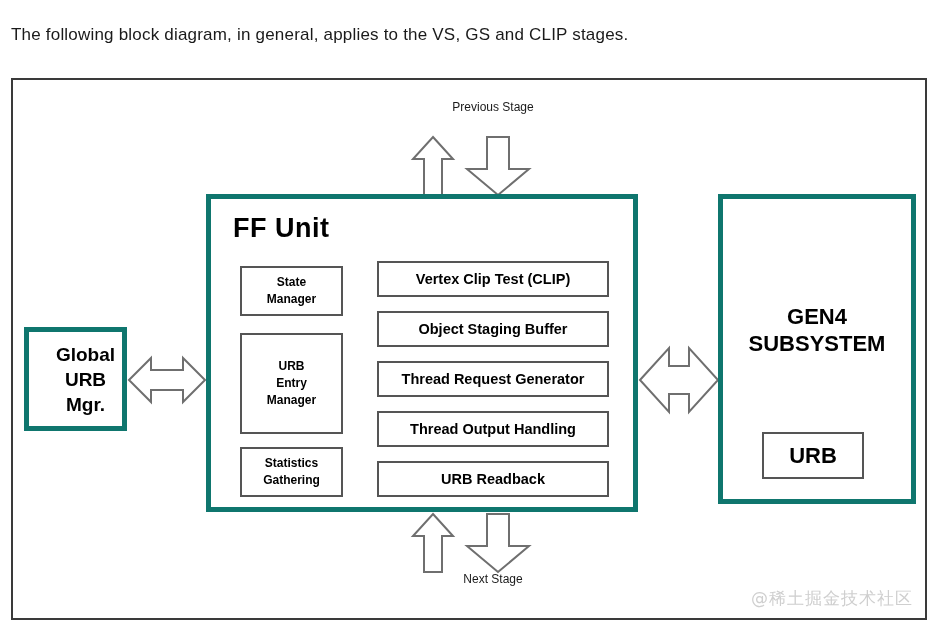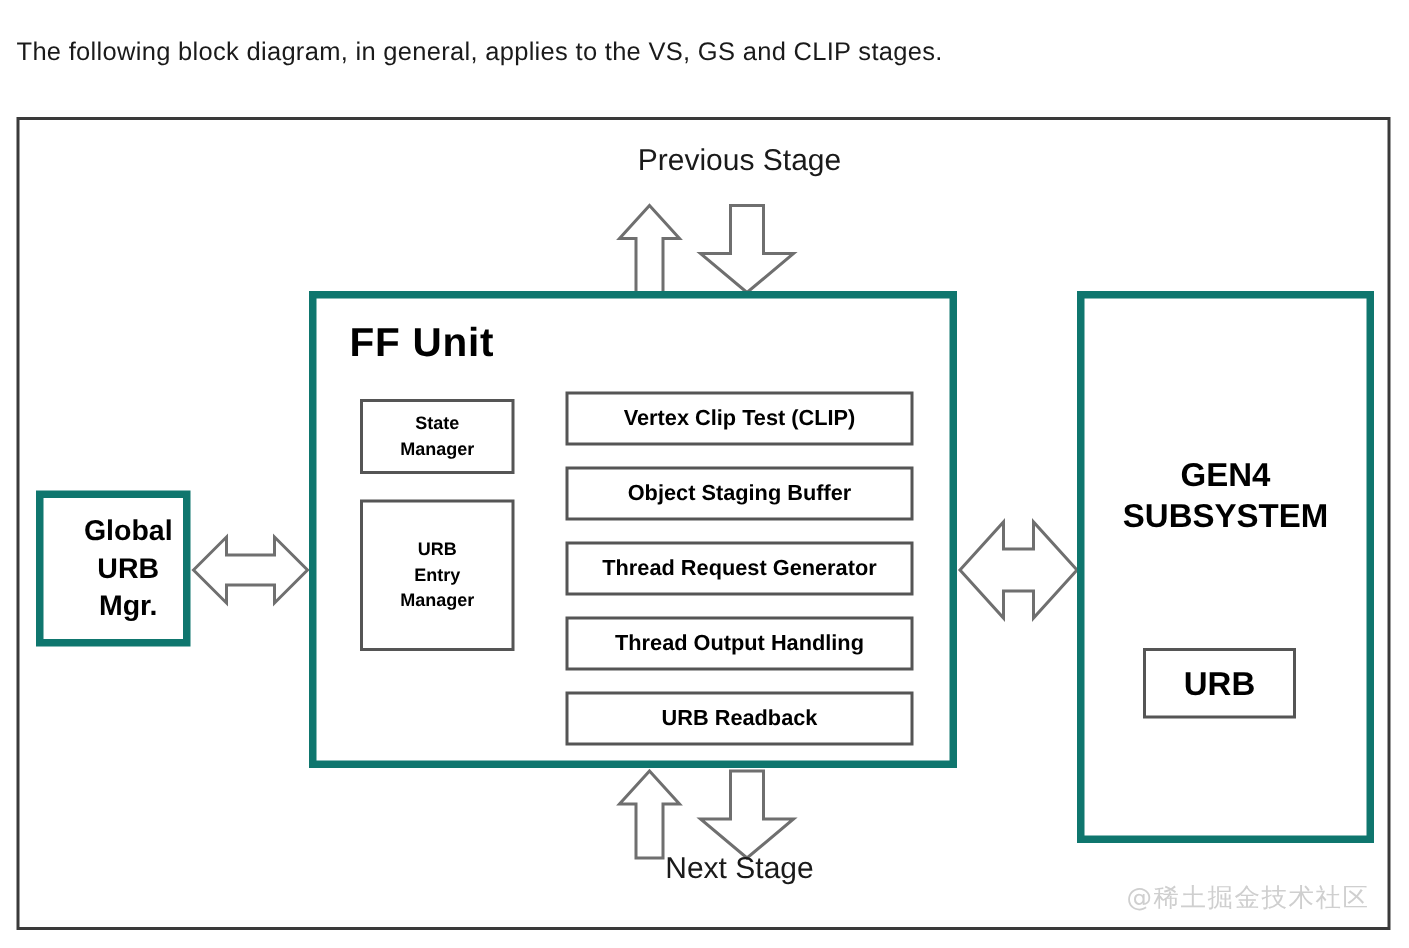--- a/index.html
+++ b/index.html
@@ -36,21 +36,21 @@
     width: 916px;
     height: 542px;
     border: 2px solid #3a3a3a;
     box-sizing: border-box;
     background: #ffffff;
   }
 
   
   .stage-label {
     position: absolute;
-    font-size: 20px;
+    font-size: 12px;
     line-height: 24px;
     color: #1a1a1a;
     text-align: center;
     white-space: nowrap;
     padding-left: 48px;
   }
 
   
   .heavy-box {
     position: absolute;
@@ -130,21 +130,21 @@
   #box-object-staging   { top: 112px; }
   #box-thread-request   { top: 162px; }
   #box-thread-output    { top: 212px; }
   #box-urb-readback     { top: 262px; }
 
   
   #gen4-box {
     left: 705px;
     top: 114px;
     width: 198px;
-    height: 368px;
+    height: 310px;
   }
   #gen4-label {
     position: absolute;
     left: 0;
     right: 0;
     top: 104px;
     font-size: 22px;
     line-height: 27px;
     font-weight: bold;
     text-align: center;
@@ -225,20 +225,22 @@
 
   <div id="ff-unit-box" class="heavy-box">
 
     <div id="ff-unit-title">FF Unit</div>
 
     <div id="box-state-manager" class="thin-box ff-left-box">State
 Manager</div>
     <div id="box-urb-entry-mgr" class="thin-box ff-left-box">URB
 Entry
 Manager</div>
+    <div id="box-statistics" class="thin-box ff-left-box">Statistics
+Gathering</div>
 
     <div id="box-vertex-clip" class="thin-box ff-right-box">Vertex Clip Test (CLIP)</div>
     <div id="box-object-staging" class="thin-box ff-right-box">Object Staging Buffer</div>
     <div id="box-thread-request" class="thin-box ff-right-box">Thread Request Generator</div>
     <div id="box-thread-output" class="thin-box ff-right-box">Thread Output Handling</div>
     <div id="box-urb-readback" class="thin-box ff-right-box">URB Readback</div>
   </div>
 
   <svg id="arrow-right-h" class="arrow-svg" width="82" height="76" viewBox="0 0 82 76">
     <polygon class="arrow-shape" points="2,38 31,6 31,24 51,24 51,6 80,38 51,70 51,52 31,52 31,70"></polygon>

